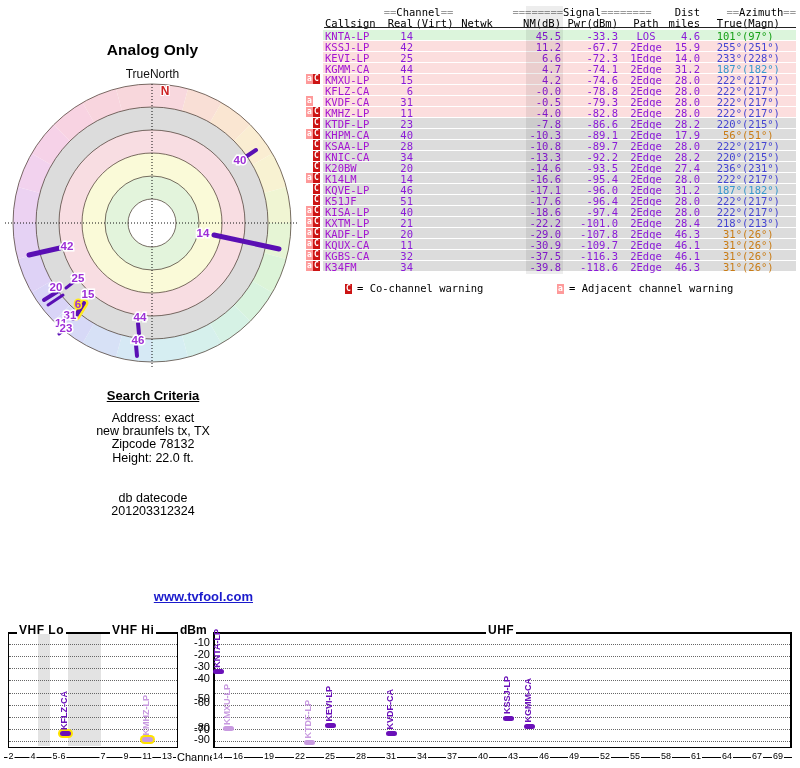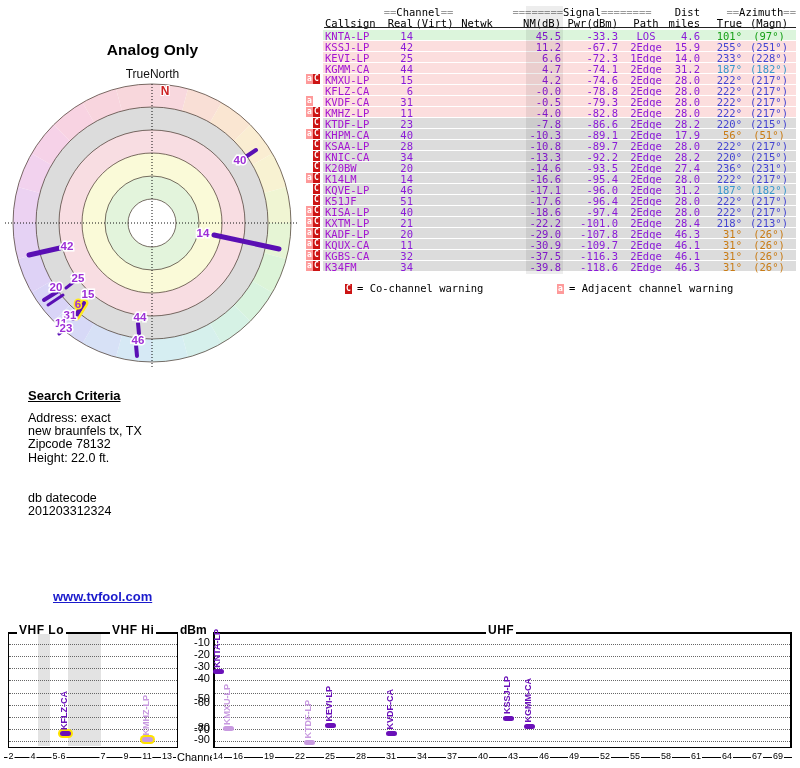--- a/index.html
+++ b/index.html
@@ -30,21 +30,21 @@
   .hg-az{left:400px;width:90px;text-align:right}
   .c-call{left:19px;width:50px;color:#a414d2}
   .c-real{left:60px;width:47px;text-align:right}
   .c-virt{left:107px;width:43px;text-align:center}
   .c-net{left:150px;width:42px;text-align:center}
   .c-nm{left:195px;width:60px;text-align:right}
   .c-pwr{left:255px;width:57px;text-align:right}
   .c-path{left:316px;width:48px;text-align:center}
   .c-miles{left:352px;width:42px;text-align:right}
   .c-true{left:394px;width:42px;text-align:right}
-  .c-magn{left:436px;width:54px;text-align:center}
+  .c-magn{left:436px;width:54px;text-align:left}
   .hcell.c-call{color:#000}
   .hunder{position:absolute;left:18px;top:21px;width:472px;border-top:1px solid #222}
   .trow{position:relative;height:10px;margin-bottom:1px}
   .rowbg{position:absolute;left:17px;width:473px;top:0;height:10px}
   .bg-green{background:#dcf5dc}
   .bg-pink{background:#fcdede}
   .bg-gray{background:#dcdcdc}
   .az-green{color:#18a018}.az-blue{color:#4545d2}.az-teal{color:#3898cc}.az-orange{color:#c97c16}
   .wbox{position:absolute;top:0;width:7px;height:10px;font:bold 8px "DejaVu Sans Mono",monospace;
         color:#fff;text-align:center;line-height:10px}
@@ -52,26 +52,26 @@
   .wc{left:7px;background:#cc1414}
   .nmshade{position:absolute;left:220px;top:0;width:37px;height:268px;
            background:rgba(0,0,0,.07);pointer-events:none}
   
   .lgc{position:absolute;left:345px;top:284px}
   .lga{position:absolute;left:557px;top:284px}
   .lgtext{position:absolute;font:10.5px "DejaVu Sans Mono",monospace;color:#000;line-height:11px}
   .lgct{left:357px;top:283px}
   .lgat{left:569px;top:283px}
   
-  .search{position:absolute;left:28px;top:388px;width:250px;
+  .search{position:absolute;left:28px;top:388px;width:250px;text-align:center;
           font:12.5px "Liberation Sans",sans-serif;color:#000;line-height:13.2px}
   .stitle{font:bold 13px "Liberation Sans",sans-serif;text-decoration:underline;margin-bottom:9px}
   .sdb{margin-top:27px}
   
-  .link{position:absolute;left:53px;top:589px;width:200px;text-align:left;
+  .link{position:absolute;left:53px;top:589px;width:200px;text-align:right;
         font:bold 13px "Liberation Sans",sans-serif;color:#1a1acc;text-decoration:underline;cursor:pointer}
   
   .chart{position:absolute;left:0;top:618px;width:800px;height:150px}
   .panel{position:absolute;top:14px;height:116px;box-sizing:border-box;border:1px solid #000;border-top-width:2px}
   .pvhf{left:8px;width:170px}
   .puhf{left:213px;width:579px;border-left-width:2px;border-right-width:2px;border-top-width:2px}
   .gband{position:absolute;top:16px;height:112px;background:#e3e3e3}
   .grid{position:absolute;border-top:1px dotted #666;height:0}
   .sec{position:absolute;top:5px;background:#fff;padding:0 2px;
        font:bold 12px "Liberation Sans",sans-serif;letter-spacing:.5px;color:#000}

